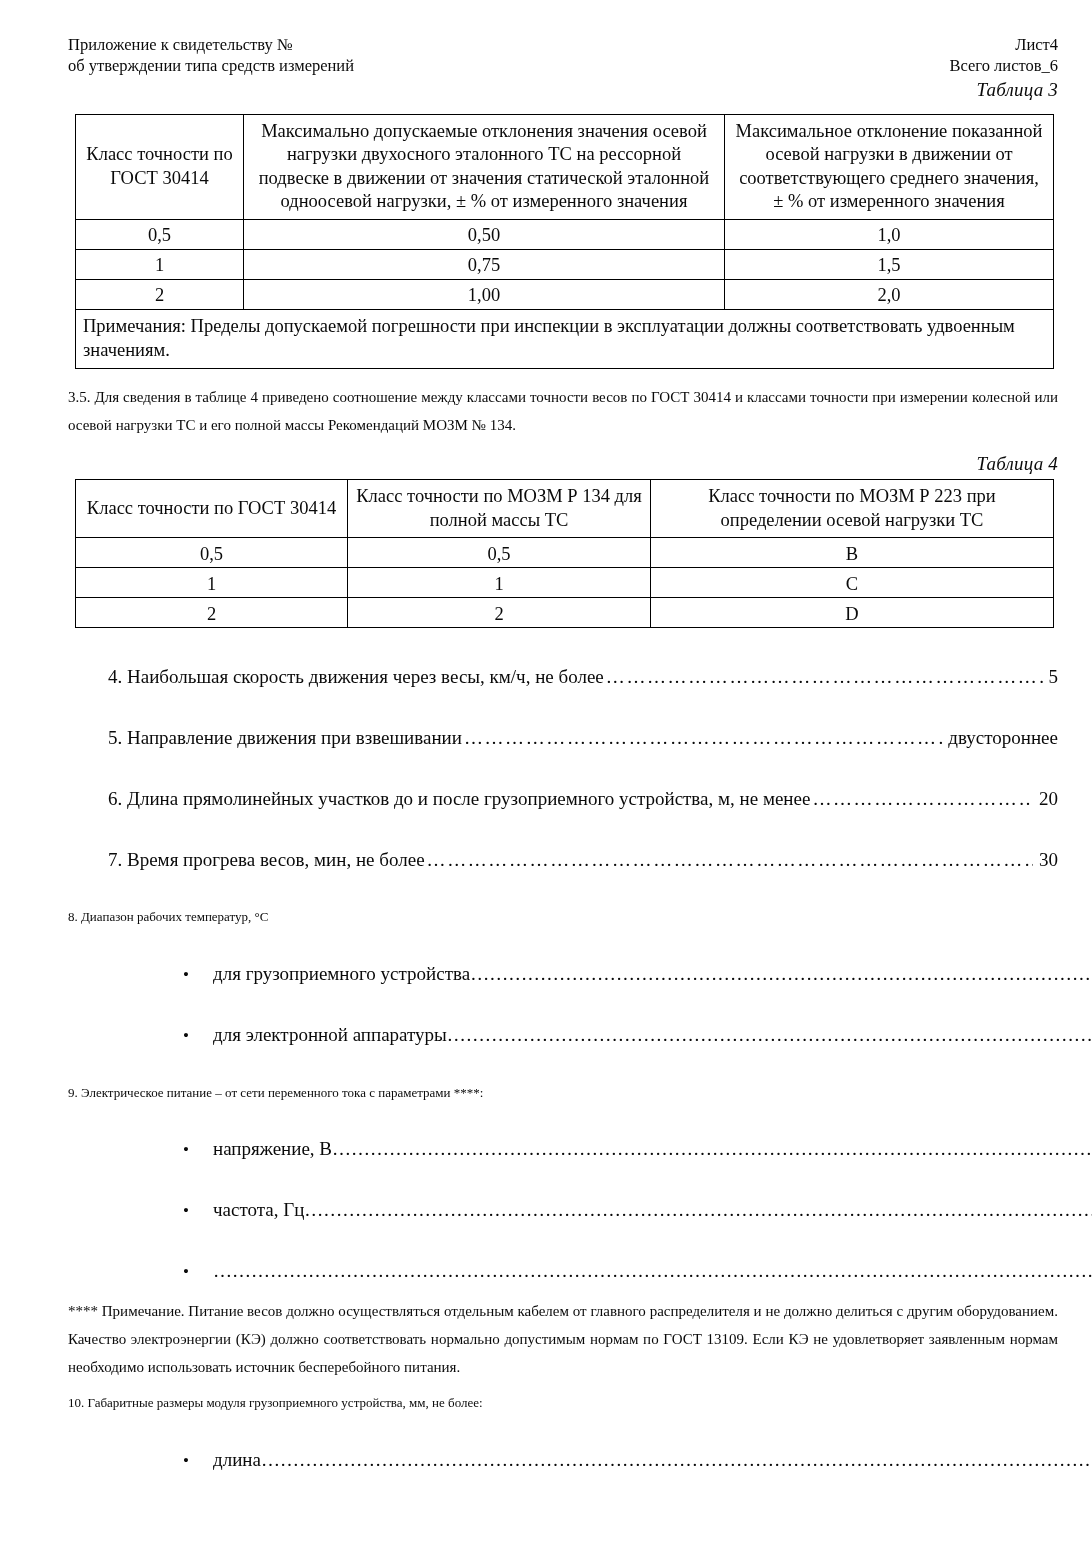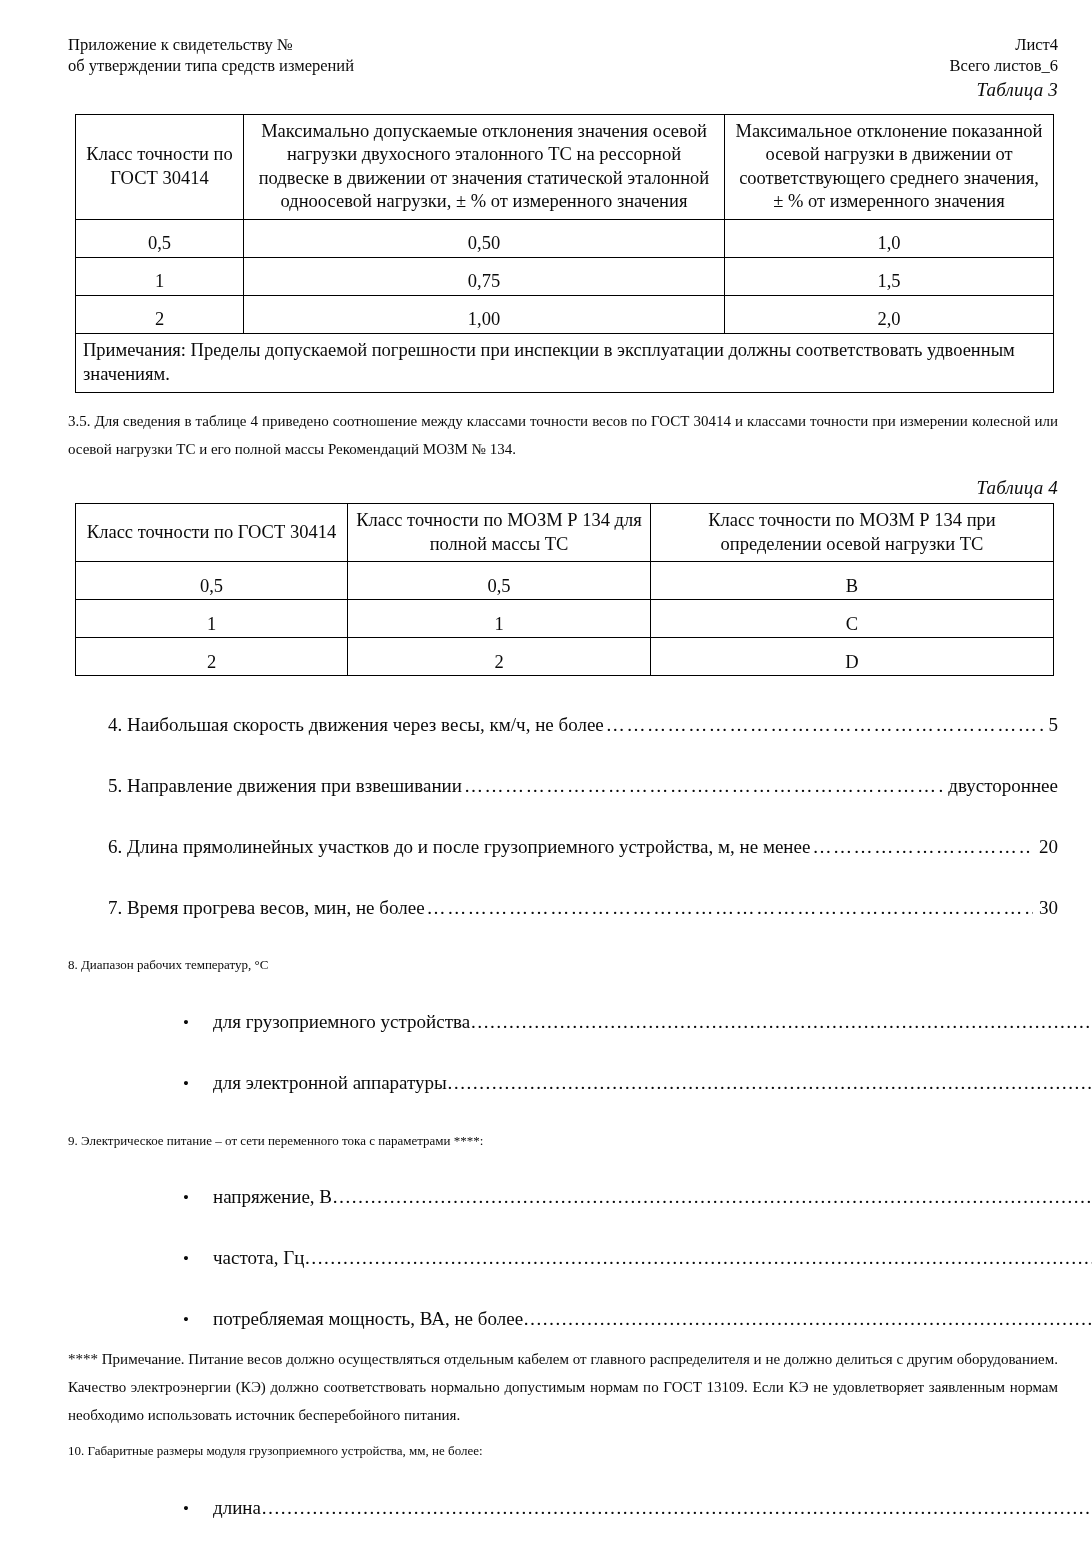--- a/index.html
+++ b/index.html
@@ -68,21 +68,21 @@
     line-height: 1.27;
   }
   table.doc td.hd {
     padding: 5px 8px;
   }
   table.doc td.note {
     text-align: left;
     line-height: 1.30;
     padding: 4px 7px 6px 7px;
   }
-  table.doc tr.datarow td { height: 24px; padding-top: 12px; padding-bottom: 1px; }
+  table.doc tr.datarow td { height: 24px; padding-top: 4px; padding-bottom: 1px; }
   .t3 col.c1 { width: 168px; }
   .t3 col.c2 { width: 481px; }
   .t3 col.c3 { width: 329px; }
   .t4 col.c1 { width: 272px; }
   .t4 col.c2 { width: 303px; }
   .t4 col.c3 { width: 403px; }
 
   
   .para {
     font-size: 15px;
@@ -207,21 +207,21 @@
     <table class="doc t4">
       <colgroup>
           <col class="c1">
           <col class="c2">
           <col class="c3">
         </colgroup>
       <tbody>
         <tr>
           <td class="hd">Класс точности по ГОСТ 30414</td>
           <td class="hd">Класс точности по МОЗМ Р 134 для полной массы ТС</td>
-          <td class="hd">Класс точности по МОЗМ Р 134 при определении осевой нагрузки ТС</td>
+          <td class="hd">Класс точности по МОЗМ Р 223 при определении осевой нагрузки ТС</td>
         </tr>
         <tr class="datarow">
           <td>0,5</td>
           <td>0,5</td>
           <td>B</td>
         </tr>
         <tr class="datarow">
           <td>1</td>
           <td>1</td>
           <td>C</td>
@@ -316,21 +316,20 @@
         <span class="leader">……………………………………………………………………………………………………………………………………………………………………………</span>
 
       </span>
     </div>
 
     <div class="line-gap"></div>
 
     <div class="bullet-row">
       <span class="bullet">•</span>
       <span class="bwrap">
-        <span class="lbl">потребляемая мощность, ВА, не более</span>
         <span class="leader">……………………………………………………………………………………………………………………………………………………………………………</span>
 
       </span>
     </div>
 
     <div class="spacer-sm"></div>
 
     <p class="para justified">**** Примечание. Питание весов должно осуществляться отдельным кабелем от главного распределителя и не должно делиться с другим оборудованием. Качество электроэнергии (КЭ) должно соответствовать нормально допустимым нормам по ГОСТ 13109. Если КЭ не удовлетворяет заявленным нормам необходимо использовать источник бесперебойного питания.</p>
 
     <div class="spacer-sm"></div>

